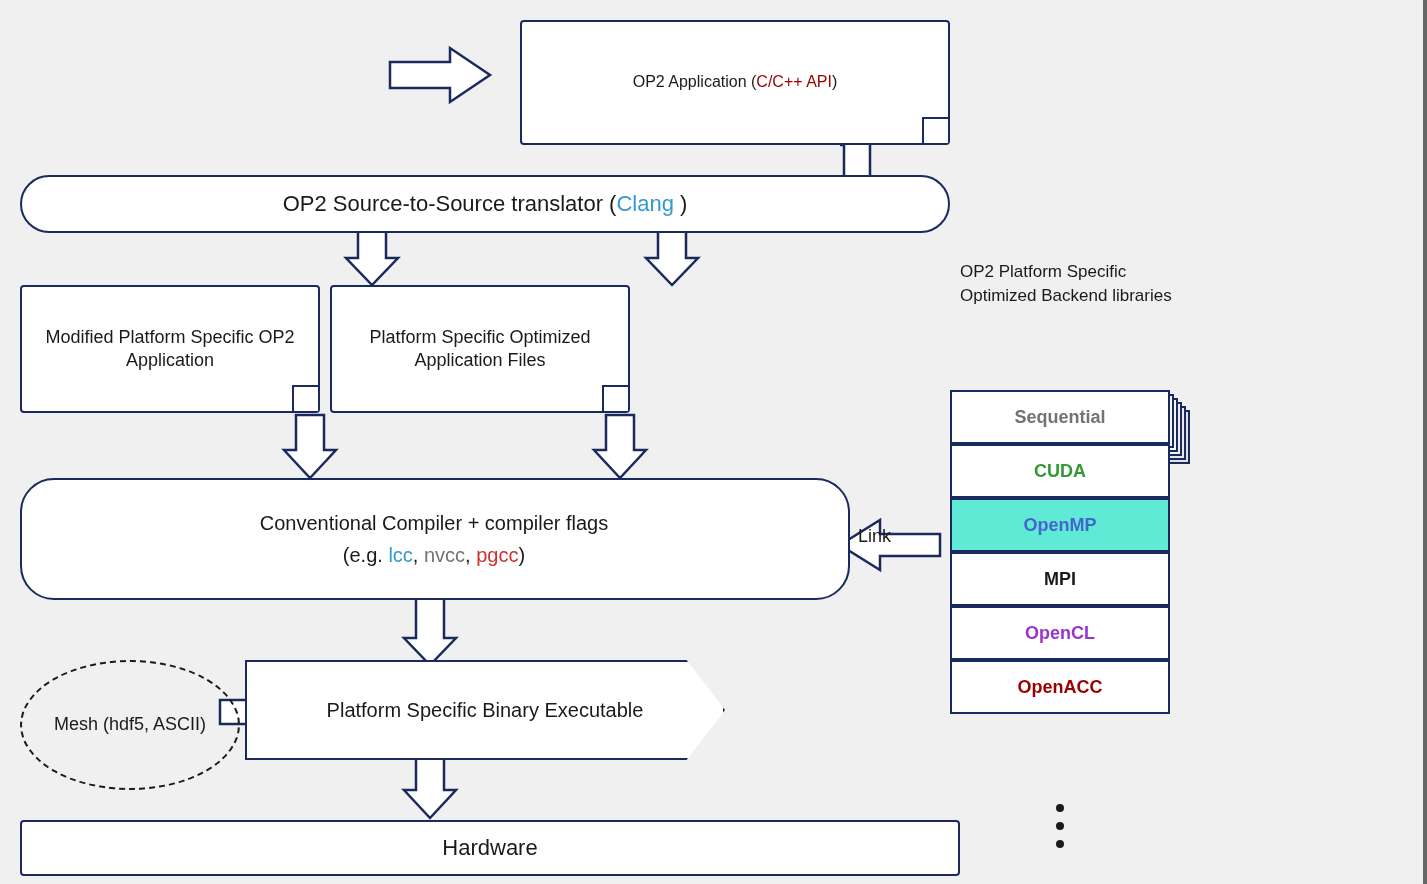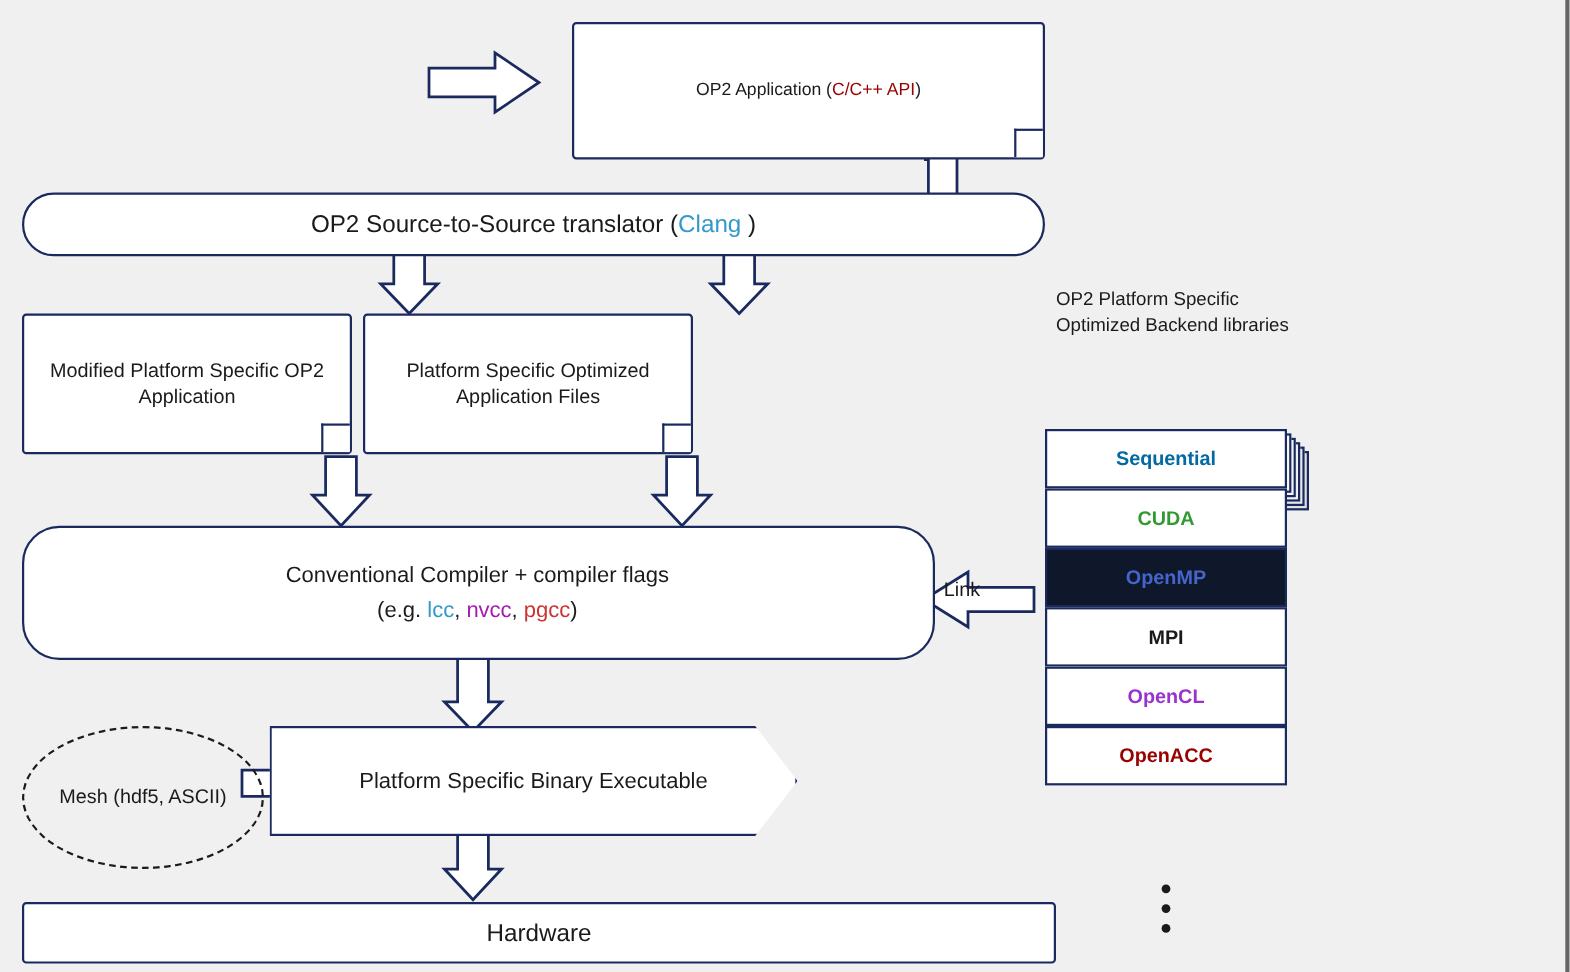--- a/index.html
+++ b/index.html
@@ -137,21 +137,21 @@
     
     .label-text {
       position: absolute;
       font-size: 18px;
       color: #1a1a1a;
       text-align: center;
       line-height: 1.4;
     }
 
     .color-blue { color: #3399cc; }
-    .color-green { color: #a21caf; }
+    .color-green { color: #737373; }
     .color-red { color: #cc3333; }
     .color-darkred { color: #990000; }
   </style>
 </head>
 <body>
 <div class="diagram">
 
   <svg class="arrows-svg">
     <defs>
       <marker id="arrowhead-right" markerWidth="12" markerHeight="8" refX="10" refY="4" orient="auto">
@@ -260,29 +260,29 @@
 Backend libraries</div>
 
   <div class="lib-stack" style="left:950px; top:390px;">
 
     <div style="position:absolute; left:20px; top:20px; width:220px; height:54px; background:#e0e0e0; border:2px solid #1a2a5e;"></div>
     <div style="position:absolute; left:16px; top:16px; width:220px; height:54px; background:#e8e8e8; border:2px solid #1a2a5e;"></div>
     <div style="position:absolute; left:12px; top:12px; width:220px; height:54px; background:#f0f0f0; border:2px solid #1a2a5e;"></div>
     <div style="position:absolute; left:8px; top:8px; width:220px; height:54px; background:#f5f5f5; border:2px solid #1a2a5e;"></div>
     <div style="position:absolute; left:4px; top:4px; width:220px; height:54px; background:#f8f8f8; border:2px solid #1a2a5e;"></div>
 
-    <div class="lib-layer" style="top:0px; left:0px; font-weight:bold; color:#0369a1; background:white;">
+    <div class="lib-layer" style="top:0px; left:0px; font-weight:bold; color:#737373; background:white;">
       <span>Sequential</span>
     </div>
 
     <div class="lib-layer" style="top:54px; left:0px; color:#339933; background:white;">
       <span>CUDA</span>
     </div>
 
-    <div class="lib-layer" style="top:108px; left:0px; color:#4466cc; background:#0f172a;">
+    <div class="lib-layer" style="top:108px; left:0px; color:#4466cc; background:#5eead4;">
       <span>OpenMP</span>
     </div>
 
     <div class="lib-layer" style="top:162px; left:0px; color:#1a1a1a; background:white;">
       <span>MPI</span>
     </div>
 
     <div class="lib-layer" style="top:216px; left:0px; color:#9933cc; background:white;">
       <span>OpenCL</span>
     </div>

